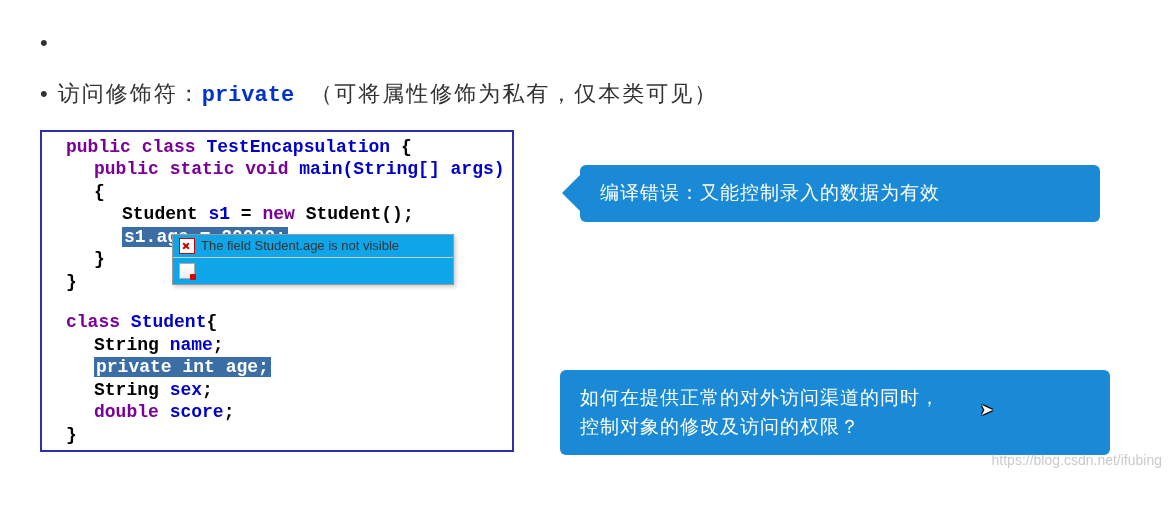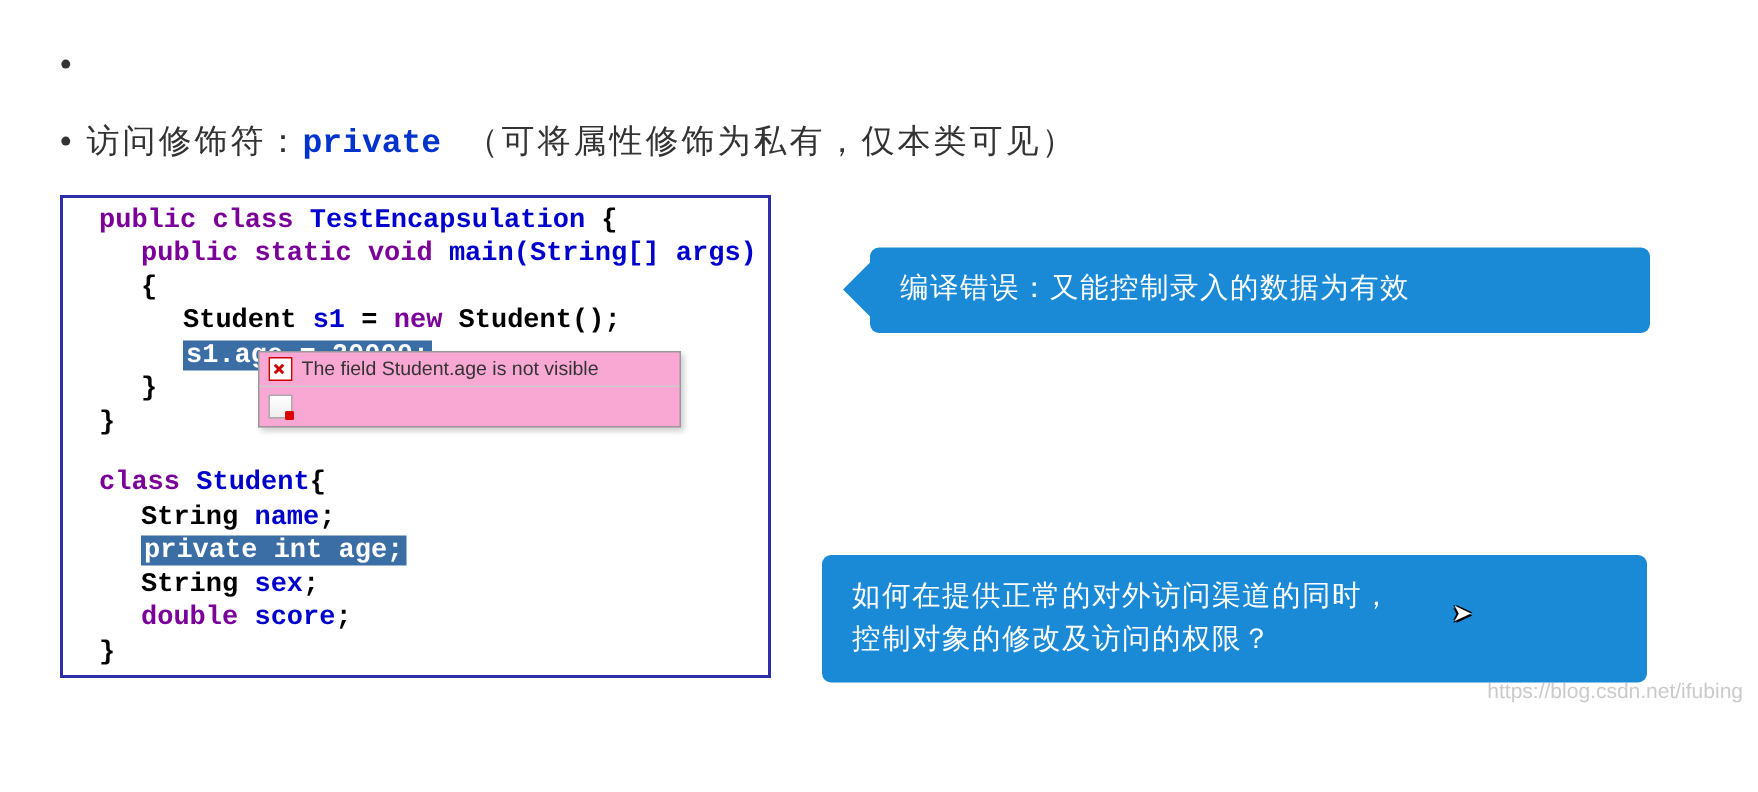--- a/index.html
+++ b/index.html
@@ -53,21 +53,21 @@
   .highlight .kw-purple,
   .highlight .kw-name { color: #fff; }
   .indent1 { padding-left: 28px; }
   .indent2 { padding-left: 56px; }
   .tooltip {
     position: absolute;
     top: 102px;
     left: 130px;
     width: 280px;
     border: 1px solid #999;
-    background: #f9a8d4;
+    background: #0ea5e9;
     font-size: 13px;
     font-weight: normal;
     font-family: sans-serif;
     color: #333;
     box-shadow: 2px 2px 4px rgba(0,0,0,0.2);
   }
   .tooltip-row {
     display: flex;
     align-items: center;
     padding: 3px 6px;
@@ -132,21 +132,21 @@
     content: '';
     position: absolute;
     left: -38px;
     top: 50%;
     transform: translateY(-50%);
     border: 20px solid transparent;
     border-right-color: #1a8ad6;
   }
   .callout.bottom {
     top: 370px;
-    left: 548px;
+    left: 560px;
     width: 550px;
     box-sizing: border-box;
   }
   .watermark {
     position: absolute;
     bottom: 4px;
     right: 10px;
     font-size: 14px;
     color: rgba(150,150,150,0.5);
     font-family: sans-serif;

